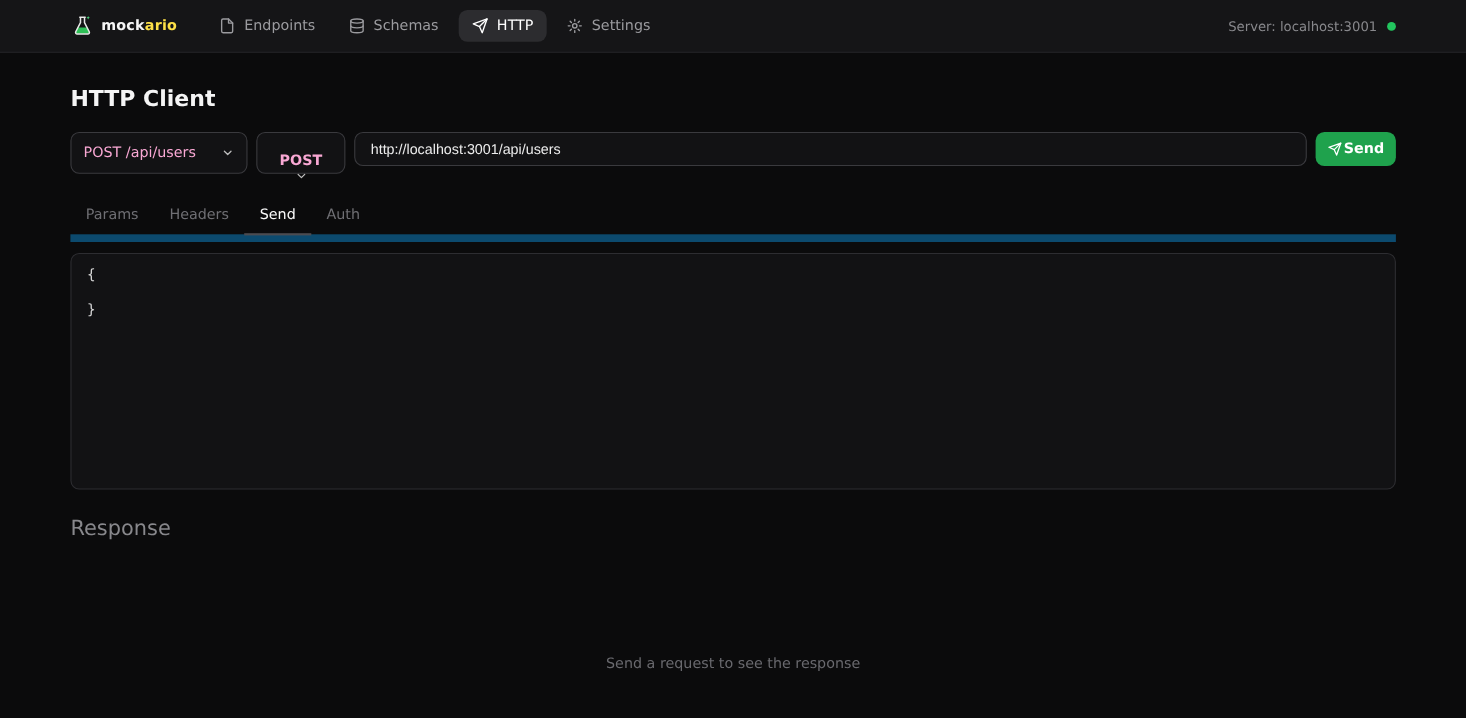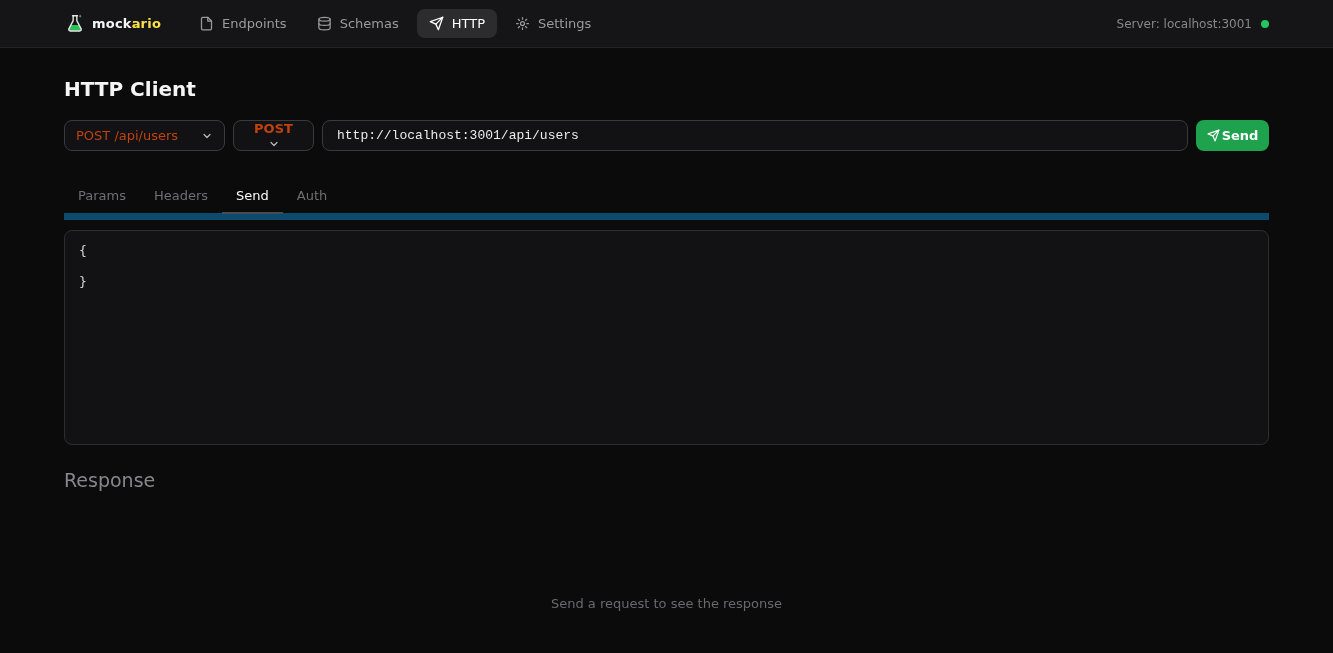--- a/index.html
+++ b/index.html
@@ -42,35 +42,35 @@
   
   .main { padding: 20px 64px 0 64px; }
   .page-title { font-size: 20px; font-weight: 700; color: #f5f5f5; margin: 9px 0 19px 0; }
 
   .request-bar { display: flex; gap: 8px; height: 31px; }
   .select {
     background: #121214;
     border: 1px solid #3a3a3e;
     border-radius: 8px;
     display: flex; align-items: center; justify-content: space-between;
-    padding: 0 11px;
-    font-size: 13px; color: #c2410c;
+    padding: 18px 11px;
+    font-size: 13px; color: #f9a8d4;
     cursor: pointer; user-select: none;
   }
   .select-endpoint { width: 161px; }
   .select-method { width: 81px; font-weight: 600; flex-direction: column; }
   .url-input {
     flex: 1;
     background: #121214;
     border: 1px solid #3a3a3e;
     border-radius: 8px;
     color: #ececec; font-size: 13px;
     padding: 0 14px;
     outline: none;
-    font-family: Liberation Mono, monospace;
+    font-family: Liberation Sans, sans-serif;
   }
   .send-btn {
     width: 73px;
     background: #1fa24d;
     border: none; border-radius: 8px;
     color: #ffffff; font-size: 13px; font-weight: 600;
     display: flex; align-items: center; justify-content: center; gap: 2px;
     cursor: pointer;
     font-family: "DejaVu Sans", "Liberation Sans", sans-serif;
   }

